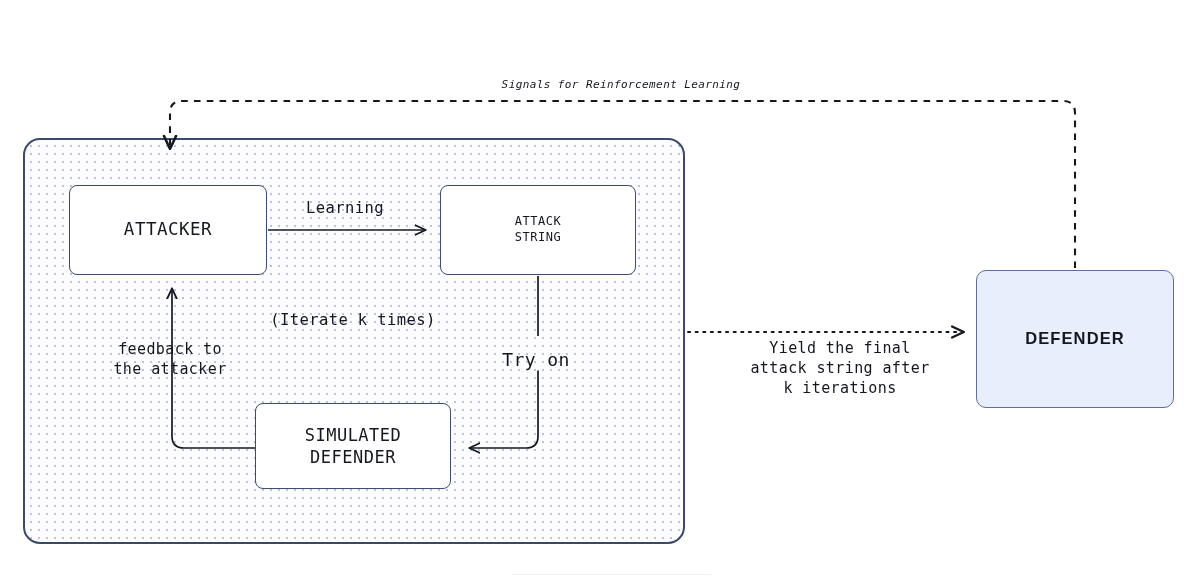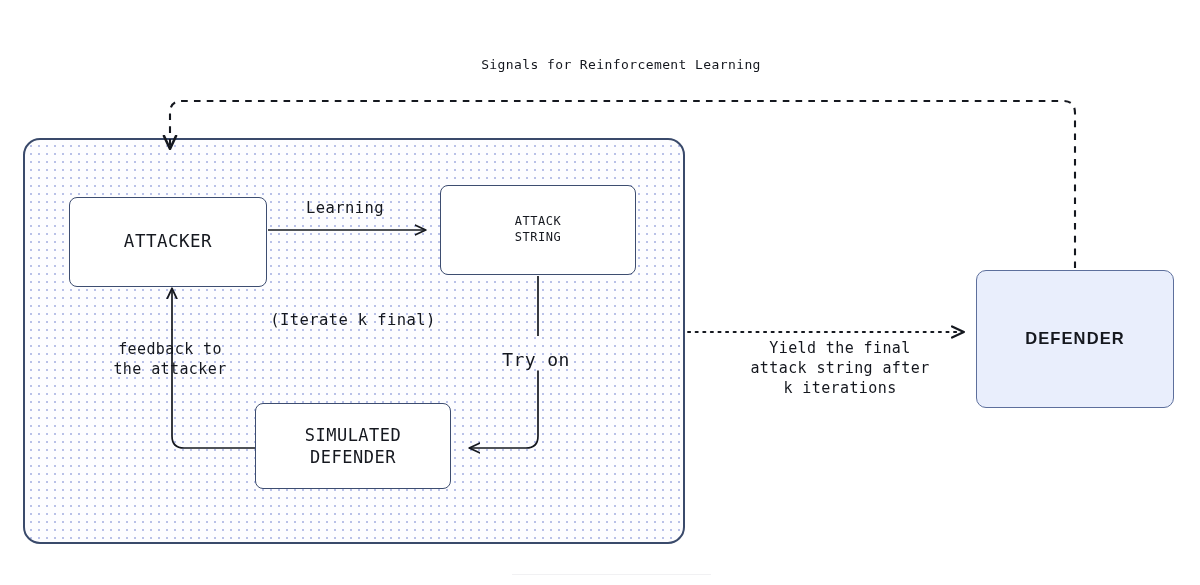--- a/index.html
+++ b/index.html
@@ -61,21 +61,20 @@
     line-height: 1.32;
     white-space: pre-line;
   }
 
   #node-attacker {
     left: 69px;
     top: 185px;
     width: 198px;
     height: 90px;
     font-size: 17.5px;
-    margin-top: 12px;
   }
 
   #node-attack-string {
     left: 440px;
     top: 185px;
     width: 196px;
     height: 90px;
     font-size: 12px;
   }
 
@@ -106,23 +105,24 @@
     position: absolute;
     color: #14171e;
     text-align: center;
     line-height: 1.34;
     white-space: pre-line;
     letter-spacing: 0.4px;
   }
 
   #label-rl-signals {
     left: 350px;
-    top: 56px;
+    top: 78px;
     width: 542px;
-    font-size: 13px;
+    font-size: 11px;
+    font-style: italic;
   }
 
   #label-generate {
     left: 248px;
     top: 198px;
     width: 194px;
     font-size: 15.5px;
   }
 
   #label-iterate {
@@ -199,21 +199,21 @@
 
   <div class="node" id="node-simulated-defender">SIMULATED
 DEFENDER</div>
 
   <div class="node" id="node-defender">DEFENDER</div>
 
   <div class="label" id="label-rl-signals">Signals for Reinforcement Learning</div>
 
   <div class="label" id="label-generate">Learning</div>
 
-  <div class="label" id="label-iterate">(Iterate k final)</div>
+  <div class="label" id="label-iterate">(Iterate k times)</div>
 
   <div class="label" id="label-feedback">feedback to
 the attacker</div>
 
   <div class="label" id="label-try-on">Try on</div>
 
   <div class="label" id="label-yield">Yield the final
 attack string after
 k iterations</div>
 

